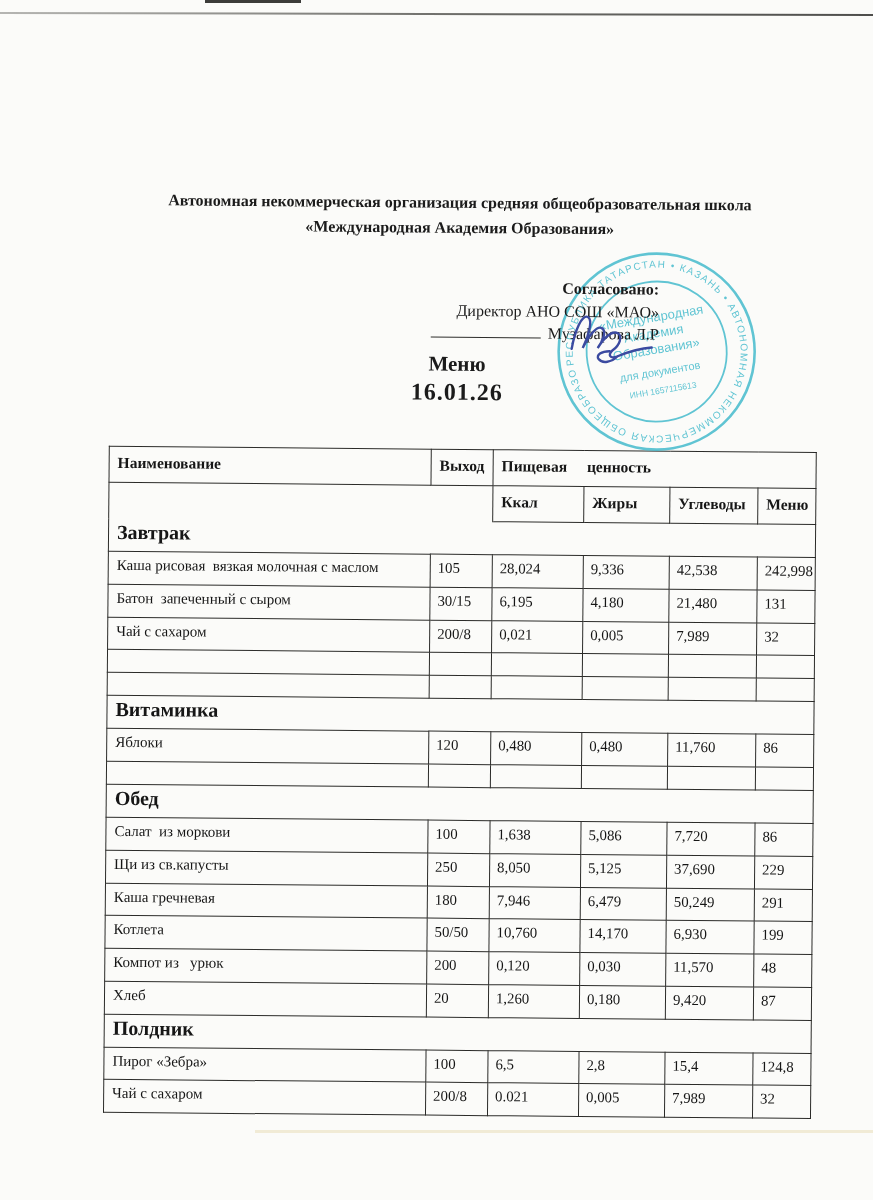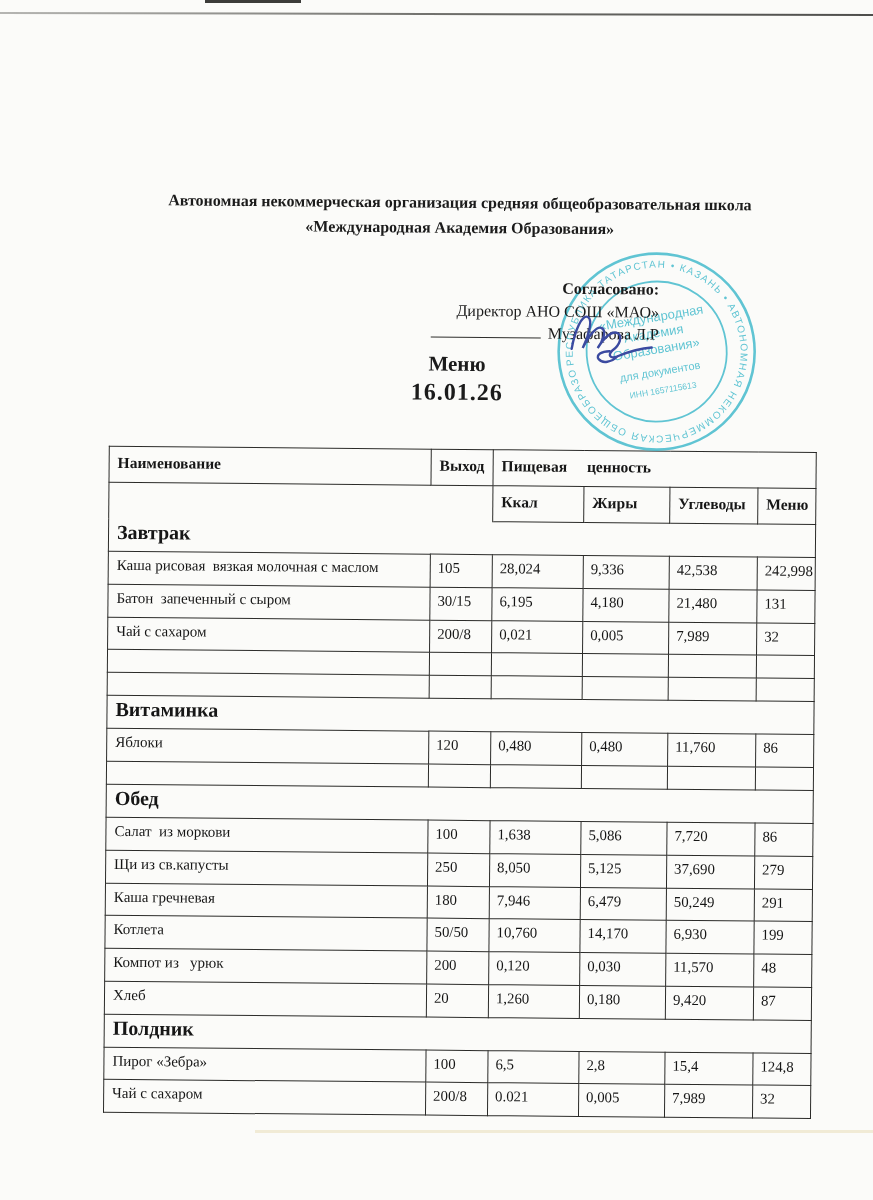--- a/index.html
+++ b/index.html
@@ -228,21 +228,21 @@
             <td class="cell-val">5,086</td>
             <td class="cell-val">7,720</td>
             <td class="cell-val">86</td>
           </tr>
           <tr>
             <td class="cell-name">Щи из св.капусты</td>
             <td class="cell-val">250</td>
             <td class="cell-val">8,050</td>
             <td class="cell-val">5,125</td>
             <td class="cell-val">37,690</td>
-            <td class="cell-val">279</td>
+            <td class="cell-val">229</td>
           </tr>
           <tr>
             <td class="cell-name">Каша гречневая</td>
             <td class="cell-val">180</td>
             <td class="cell-val">7,946</td>
             <td class="cell-val">6,479</td>
             <td class="cell-val">50,249</td>
             <td class="cell-val">291</td>
           </tr>
           <tr>

